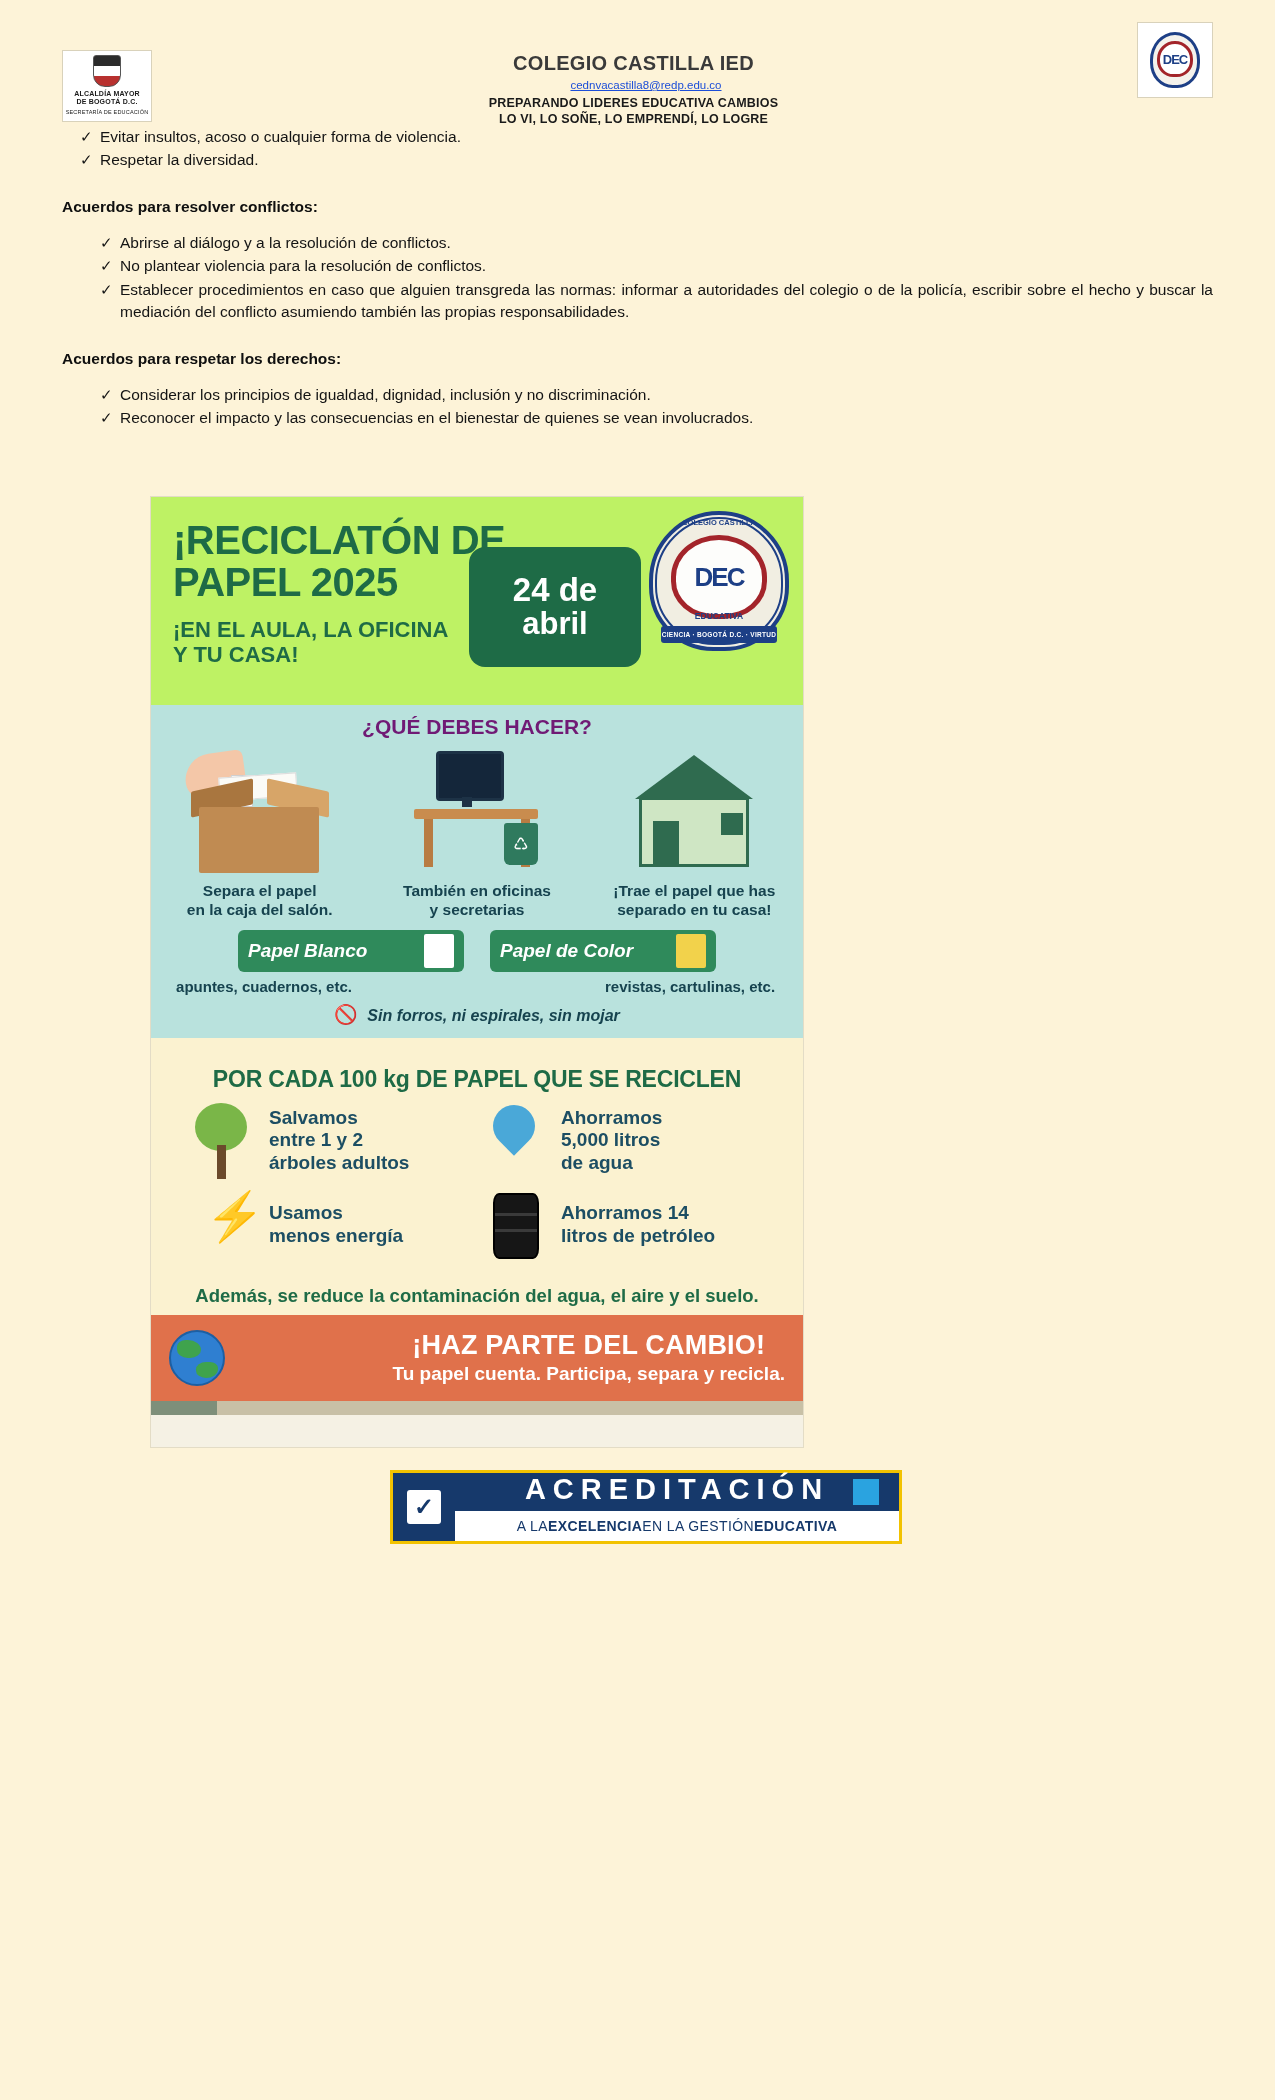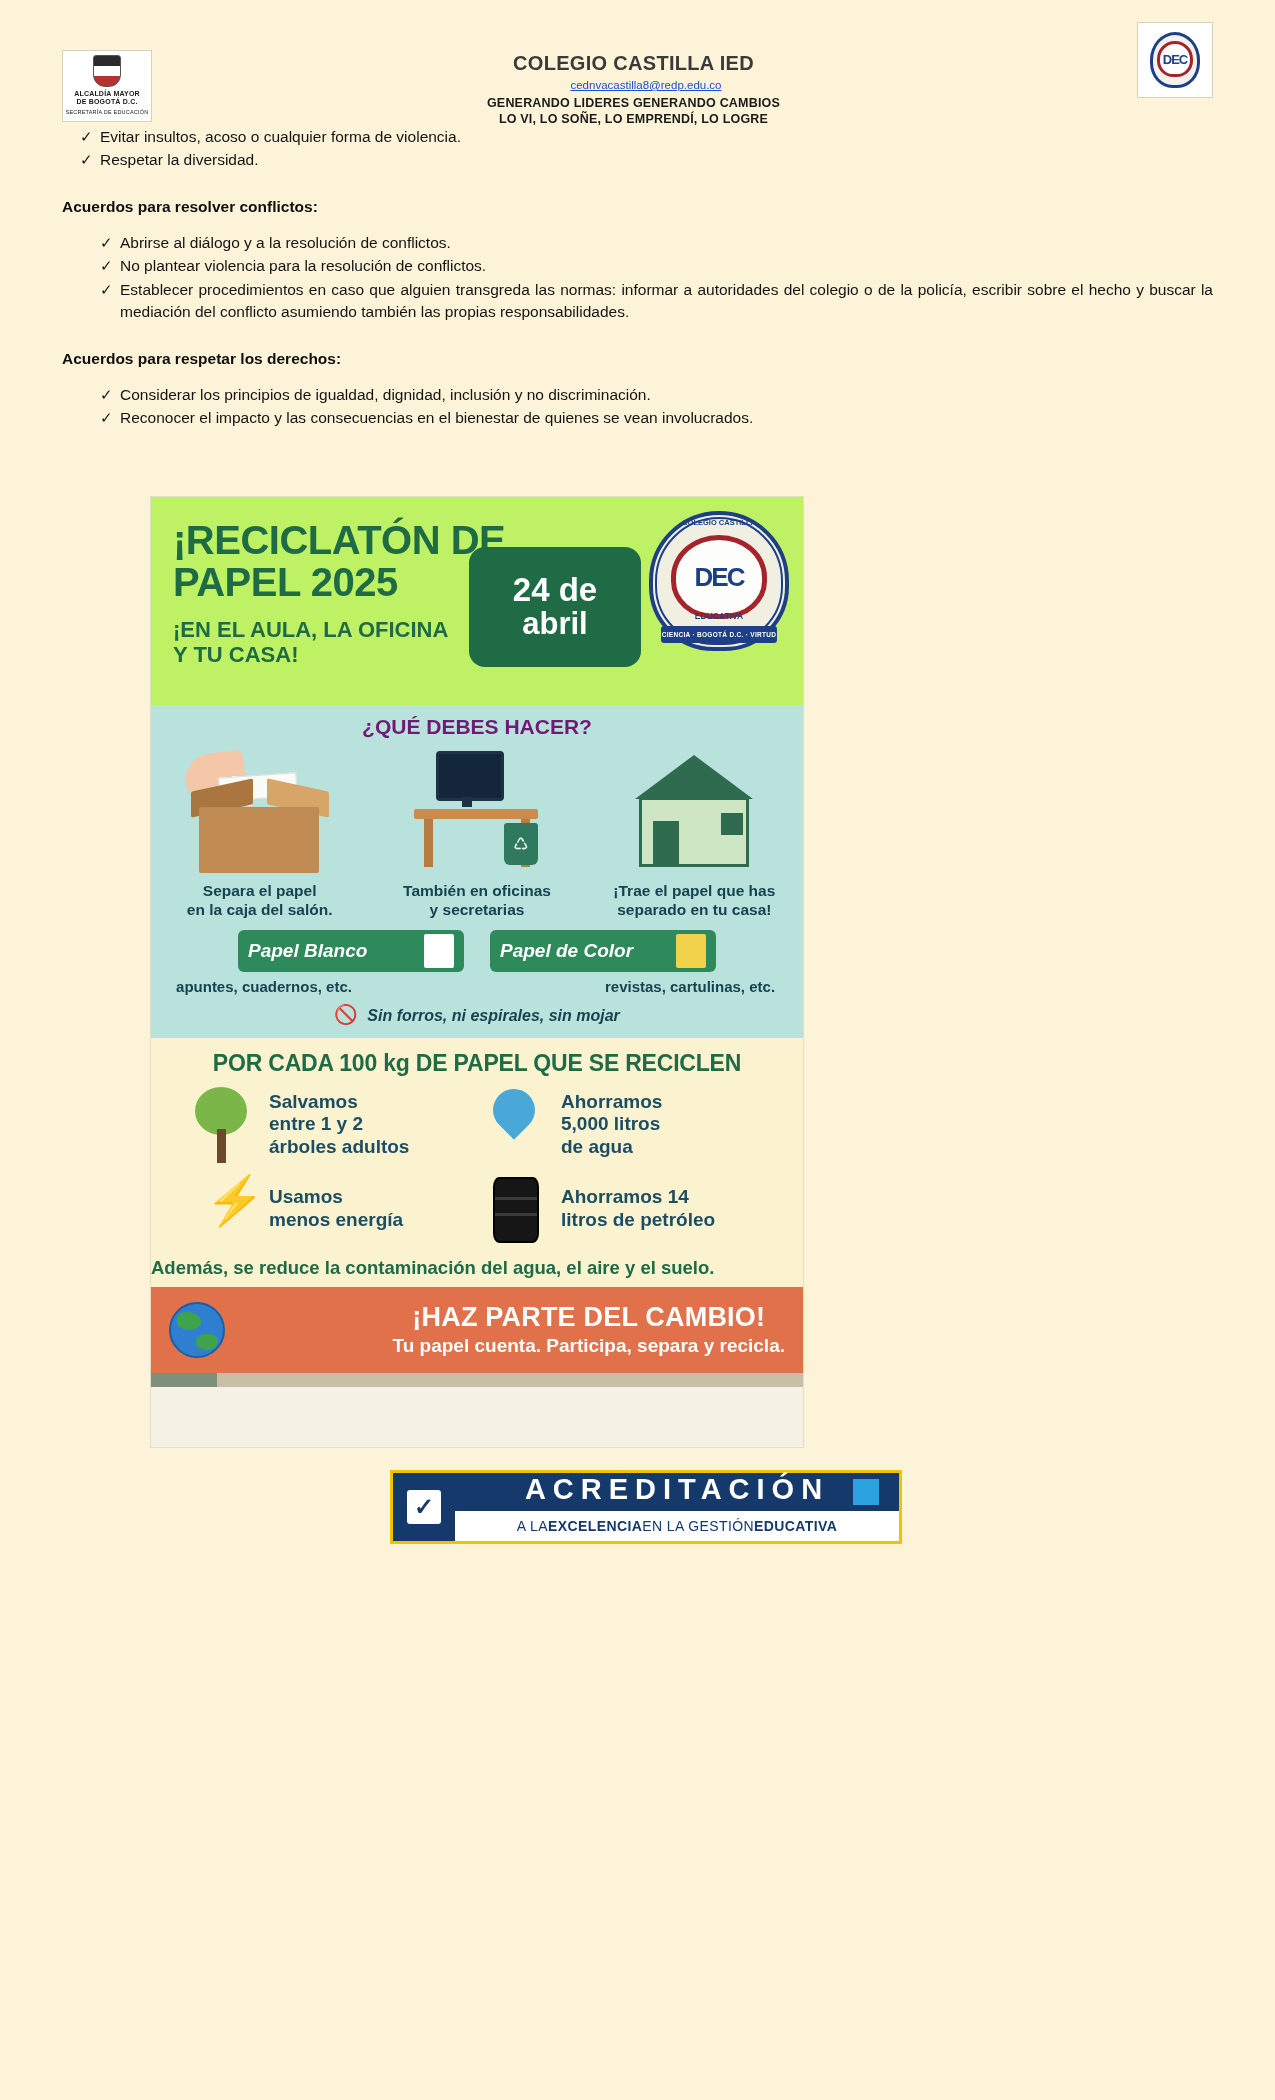--- a/index.html
+++ b/index.html
@@ -431,21 +431,21 @@
   .no-line .nosign {
     color: #cf3f33;
     font-size: 19px;
     font-style: normal;
     margin-right: 5px;
   }
 
   
   .p-bene {
     background: #fbf2d0;
-    padding: 12px 0 8px 0;
+    padding: 28px 0 8px 0;
   }
   .bene-head {
     text-align:center;
     font-size: 23px;
     font-weight: bold;
     color: #1e6b46;
     letter-spacing: -.2px;
   }
   .bene-grid {
     display: grid;
@@ -466,25 +466,25 @@
     line-height: 1.2;
   }
   .ico { width: 72px; height: 80px; position: relative; flex: 0 0 72px; }
   .tree-c { position:absolute; left:10px; top:2px; width:52px; height:48px; background:#7ab648; border-radius:50%;}
   .tree-t { position:absolute; left:32px; top:44px; width:9px; height:34px; background:#6b4a2b;}
   .drop { position:absolute; left:16px; top:4px; width:42px; height:42px; background:#4aa8d8; border-radius:50% 50% 50% 0; transform:rotate(-45deg); }
   .bolt { position:absolute; left:20px; top:8px; font-size:48px; color:#5cba4a; line-height:1;}
   .barrel { position:absolute; left:16px; top:8px; width:42px; height:62px; background:#161616; border-radius:6px/10px; border:2px solid #000;}
   .barrel:after { content:''; position:absolute; left:0; right:0; top:18px; height:3px; background:#3a3a3a; box-shadow:0 16px 0 #3a3a3a;}
   .bene-foot {
-    text-align:left;
+    text-align:center;
     font-size: 18.5px;
     font-weight: bold;
     color: #1e6b46;
-    margin-top: 8px;
+    margin-top: 20px;
   }
 
   
   .p-cta {
     background: #e0714b;
     height: 86px;
     display: flex;
     align-items: center;
     justify-content: space-between;
     gap: 14px;
@@ -566,21 +566,21 @@
       <div class="l1">
         <span>ALCALDÍA MAYOR</span><br>
         <span>DE BOGOTÁ D.C.</span>
       </div>
       <div class="l2">SECRETARÍA DE EDUCACIÓN</div>
     </div>
 
     <div class="header-center">
       <div class="school-name">COLEGIO CASTILLA IED</div>
       <a class="school-mail" href="#">cednvacastilla8@redp.edu.co</a>
-      <div class="school-slogan">GENERANDO LIDERES GENERANDO CAMBIOS</div>
+      <div class="school-slogan">PREPARANDO LIDERES EDUCATIVA CAMBIOS</div>
       <div class="school-slogan2">LO VI, LO SOÑE, LO EMPRENDÍ, LO LOGRE</div>
     </div>
 
     <div class="logo-right">
       <div class="shield-mini">
         <div class="ring"></div>
         <div class="inner">DEC</div>
       </div>
     </div>
   </div>

